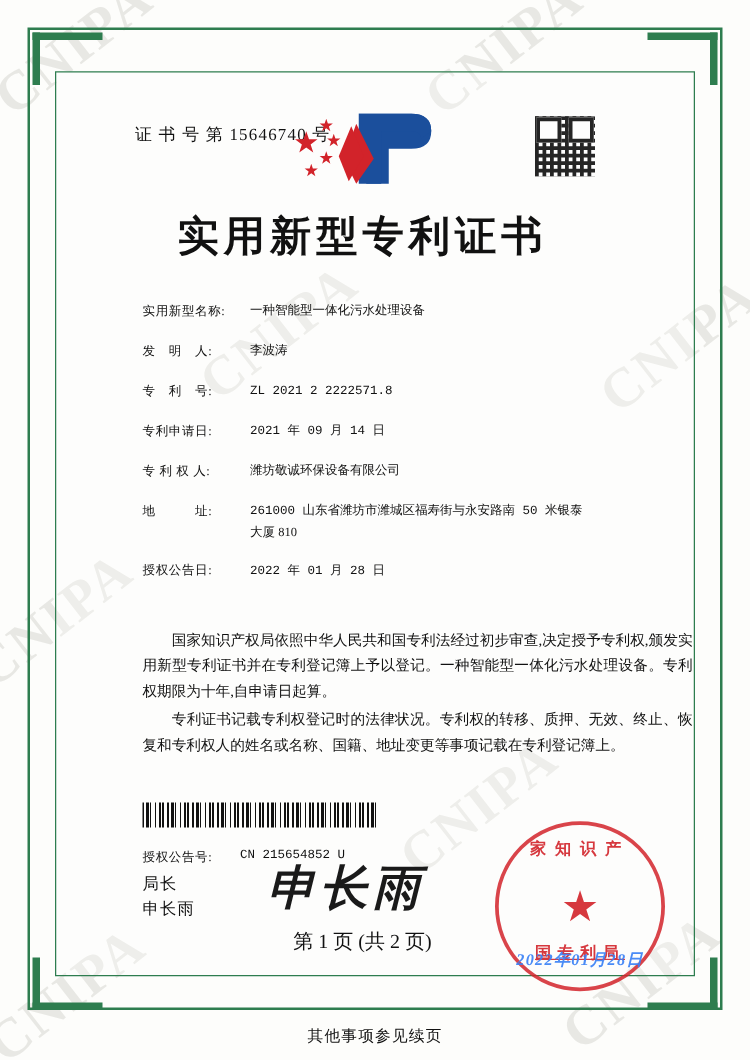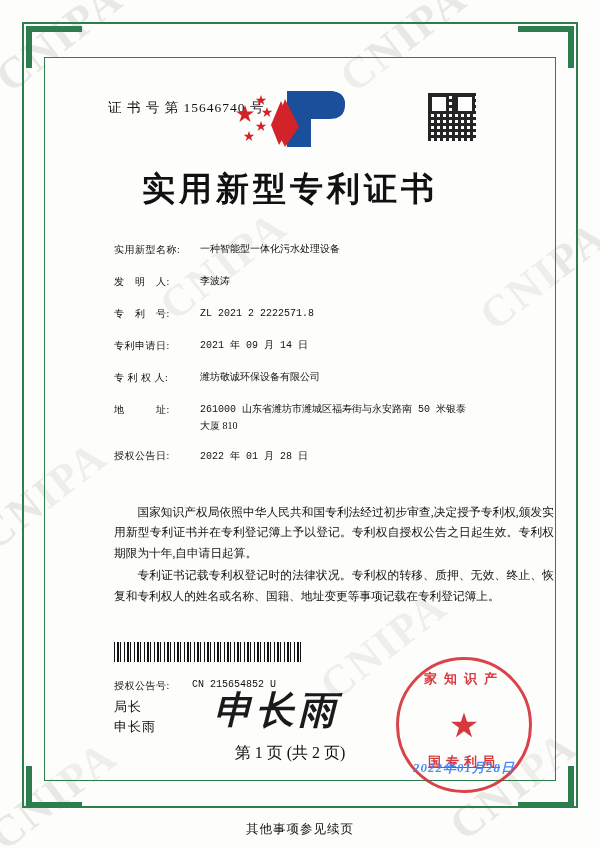--- a/index.html
+++ b/index.html
@@ -374,21 +374,21 @@
         </div>
         <div class="inline-right">
           <div class="field-label">授权公告号:</div>
           <div class="field-value">CN 215654852 U</div>
         </div>
       </div>
 
     </div>
 
     <div class="paragraphs">
-      <p>国家知识产权局依照中华人民共和国专利法经过初步审查,决定授予专利权,颁发实用新型专利证书并在专利登记簿上予以登记。专利权自授权公告之日起生效。专利权期限为十年,自申请日起算。</p>
+      <p>国家知识产权局依照中华人民共和国专利法经过初步审查,决定授予专利权,颁发实用新型专利证书并在专利登记簿上予以登记。一种智能型一体化污水处理设备。专利权期限为十年,自申请日起算。</p>
       <p>专利证书记载专利权登记时的法律状况。专利权的转移、质押、无效、终止、恢复和专利权人的姓名或名称、国籍、地址变更等事项记载在专利登记簿上。</p>
     </div>
 
     <div class="barcode"></div>
 
     <div class="sig-label">
       <div>局长</div>
       <div>申长雨</div>
     </div>
     <div class="sig-script">申长雨</div>

